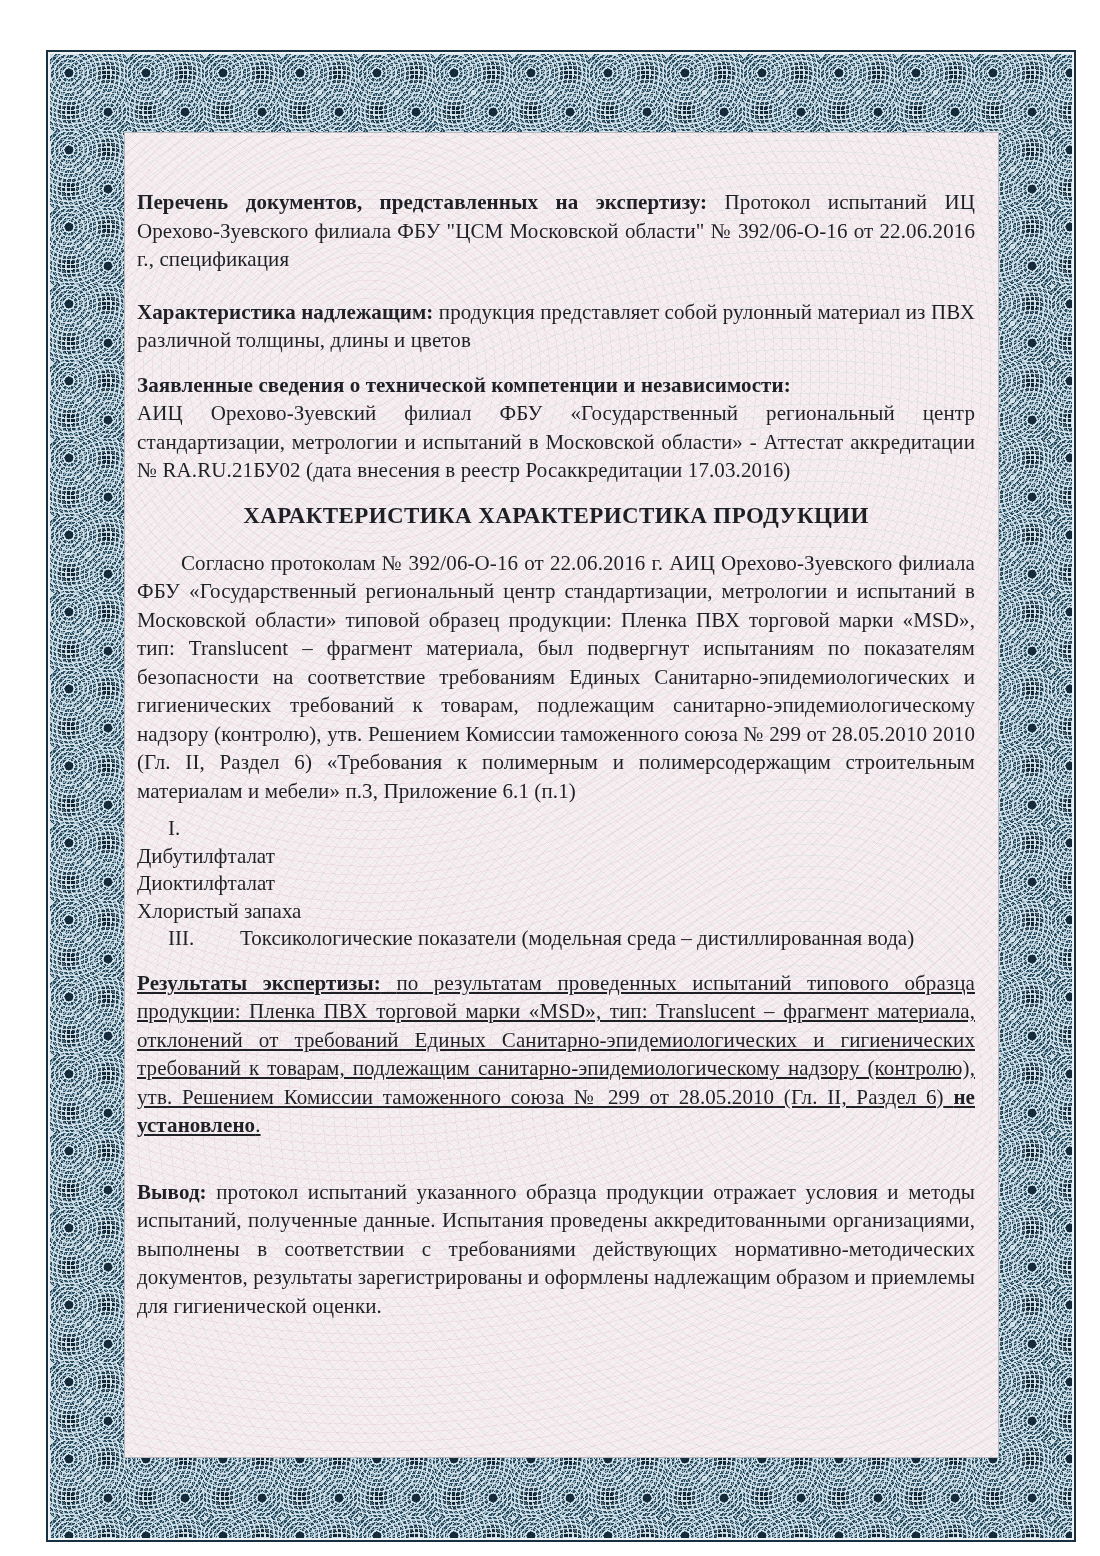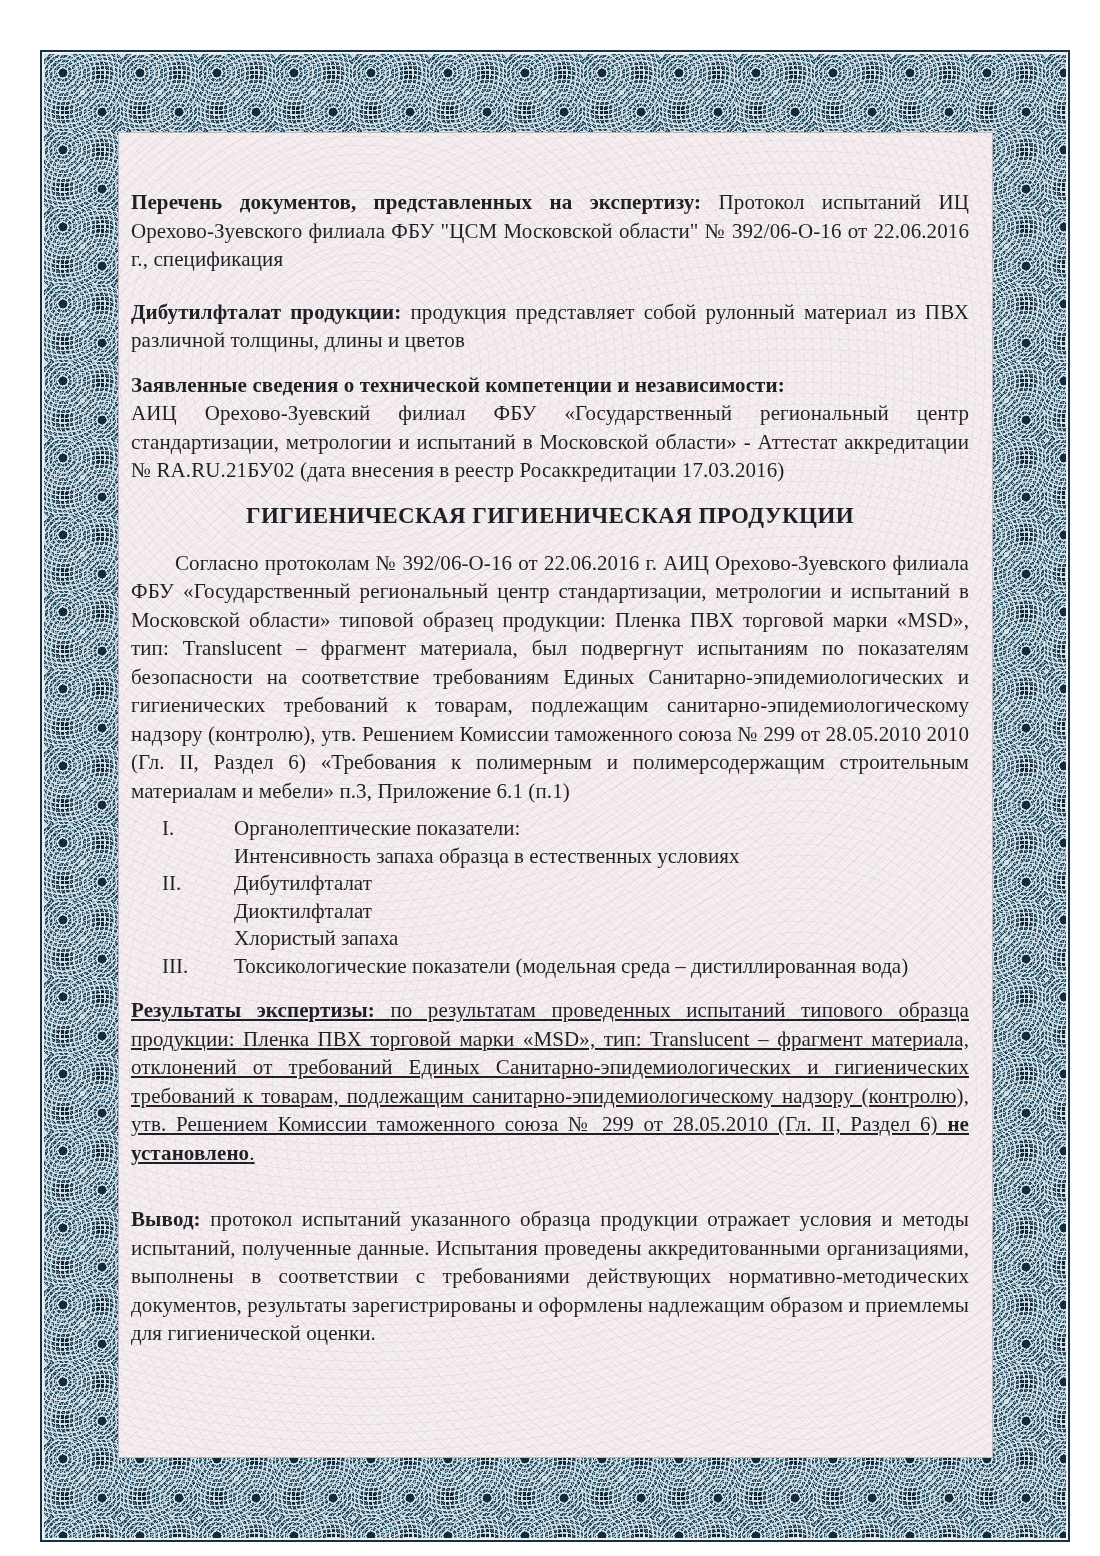--- a/index.html
+++ b/index.html
@@ -12,21 +12,21 @@
     height: 1556px;
     position: relative;
     overflow: hidden;
     font-family: "Liberation Serif", "DejaVu Serif", serif;
     color: #1e2026;
   }
 
   
   .frame {
     position: absolute;
-    left: 40px;
+    left: 46px;
     top: 50px;
     width: 1030px;
     height: 1492px;
     box-sizing: border-box;
     border: 2px solid #18303f;
     background: #eef2f4;   
     padding: 2px;
   }
   .band {
     width: 100%;
@@ -122,45 +122,40 @@
   <div class="frame">
     <div class="band">
       <div class="paper">
 
         <p class="para p-docs">
           <span class="lbl">Перечень документов, представленных на экспертизу:</span>
           <span>Протокол испытаний ИЦ Орехово-Зуевского филиала ФБУ "ЦСМ Московской области" № 392/06-О-16 от 22.06.2016 г., спецификация</span>
         </p>
 
         <p class="para p-char">
-          <span class="lbl">Дибутилфталат продукции:</span>
+          <span class="lbl">Характеристика надлежащим:</span>
           <span>продукция представляет собой рулонный материал из ПВХ различной толщины, длины и цветов</span>
         </p>
 
         <p class="para p-comp">
           <span class="lbl lbl-block">Заявленные сведения о технической компетенции и независимости:</span>
           <span>АИЦ Орехово-Зуевский филиал ФБУ «Государственный региональный центр стандартизации, метрологии и испытаний в Московской области» - Аттестат аккредитации № RA.RU.21БУ02 (дата внесения в реестр Росаккредитации 17.03.2016)</span>
         </p>
 
-        <h1 class="heading">ГИГИЕНИЧЕСКАЯ ГИГИЕНИЧЕСКАЯ ПРОДУКЦИИ</h1>
+        <h1 class="heading">ХАРАКТЕРИСТИКА ХАРАКТЕРИСТИКА ПРОДУКЦИИ</h1>
 
         <p class="para indent p-accord">Согласно протоколам № 392/06-О-16 от 22.06.2016 г. АИЦ Орехово-Зуевского филиала ФБУ «Государственный региональный центр стандартизации, метрологии и испытаний в Московской области» типовой образец продукции: Пленка ПВХ торговой марки «MSD», тип: Translucent – фрагмент материала, был подвергнут испытаниям по показателям безопасности на соответствие требованиям Единых Санитарно-эпидемиологических и гигиенических требований к товарам, подлежащим санитарно-эпидемиологическому надзору (контролю), утв. Решением Комиссии таможенного союза № 299 от 28.05.2010 2010 (Гл. II, Раздел 6) «Требования к полимерным и полимерсодержащим строительным материалам и мебели» п.3, Приложение 6.1 (п.1)</p>
 
         <div class="ilist">
 
           <div class="irow">
             <div class="inum">I.</div>
-            <div class="ibody">
-              <div class="iline">Органолептические показатели:</div>
-              <div class="iline">Интенсивность запаха образца в естественных условиях</div>
-            </div>
           </div>
 
           <div class="irow">
-            <div class="inum">II.</div>
             <div class="ibody">
               <div class="iline">Дибутилфталат</div>
               <div class="iline">Диоктилфталат</div>
               <div class="iline">Хлористый запаха</div>
             </div>
           </div>
 
           <div class="irow">
             <div class="inum">III.</div>
             <div class="ibody">

